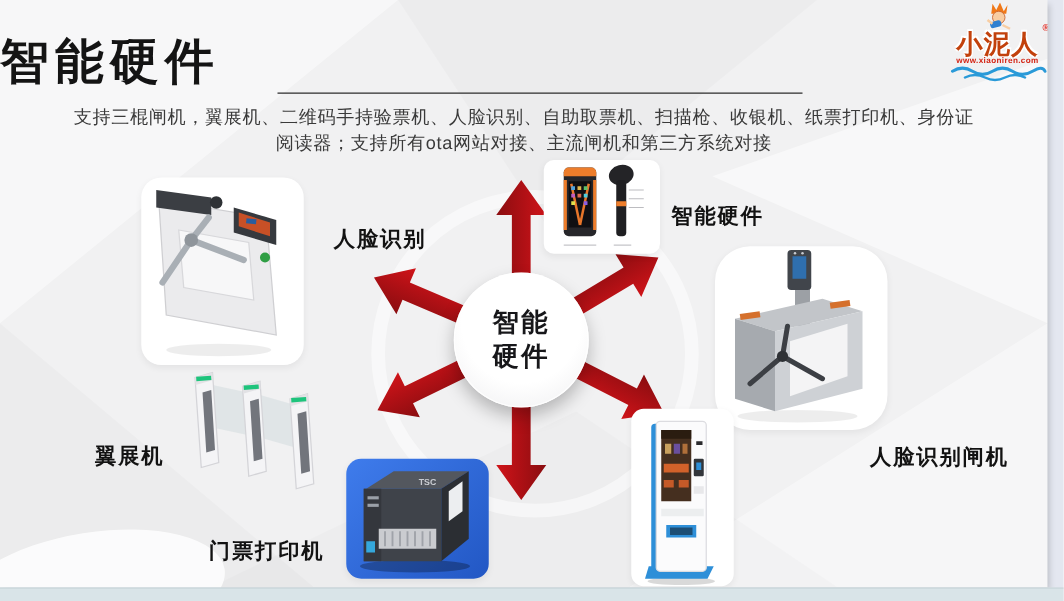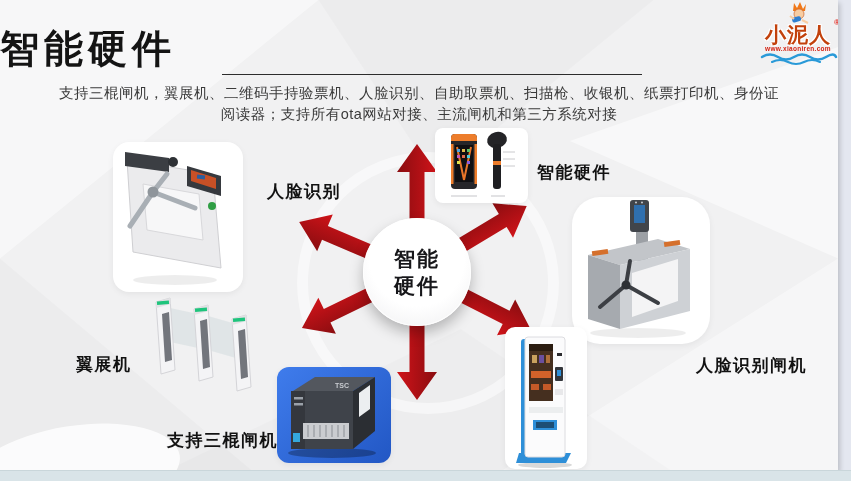--- a/index.html
+++ b/index.html
@@ -225,21 +225,21 @@
             <line x1="37" y1="58" x2="37" y2="70"></line>
             <line x1="43" y1="58" x2="43" y2="70"></line>
           <line x1="49" y1="58" x2="49" y2="70"></line>
             <line x1="55" y1="58" x2="55" y2="70"></line>
             <line x1="61" y1="58" x2="61" y2="70"></line>
             <line x1="67" y1="58" x2="67" y2="70"></line>
         </g>
         <rect x="16" y="66" width="7" height="9" fill="#35a8dc"></rect>
       </svg>
     </div>
-    <div class="prod-label" style="left:167px;top:429px;">支持三棍闸机</div>
+    <div class="prod-label" style="left:167px;top:429px;">门票打印机</div>
 
     <div class="card" style="left:505px;top:327px;width:82px;height:142px;border-radius:10px;">
       <svg width="82" height="142" viewBox="0 0 82 142">
         <ellipse cx="40" cy="138" rx="27" ry="3" fill="rgba(0,0,0,.15)"></ellipse>
         <rect x="16" y="12" width="7" height="118" rx="3" fill="#2e8fd8"></rect>
         <polygon points="14,126 66,126 61,136 11,136" fill="#2e8fd8"></polygon>
         <rect x="20" y="10" width="40" height="120" rx="3" fill="#fbfbfc" stroke="#dcdce0" stroke-width="1"></rect>
         <rect x="24" y="17" width="24" height="57" fill="#452f1f"></rect>
         <rect x="24" y="17" width="24" height="7" fill="#2a1c10"></rect>
         <rect x="27" y="28" width="5" height="8" fill="#c9a15e"></rect>

